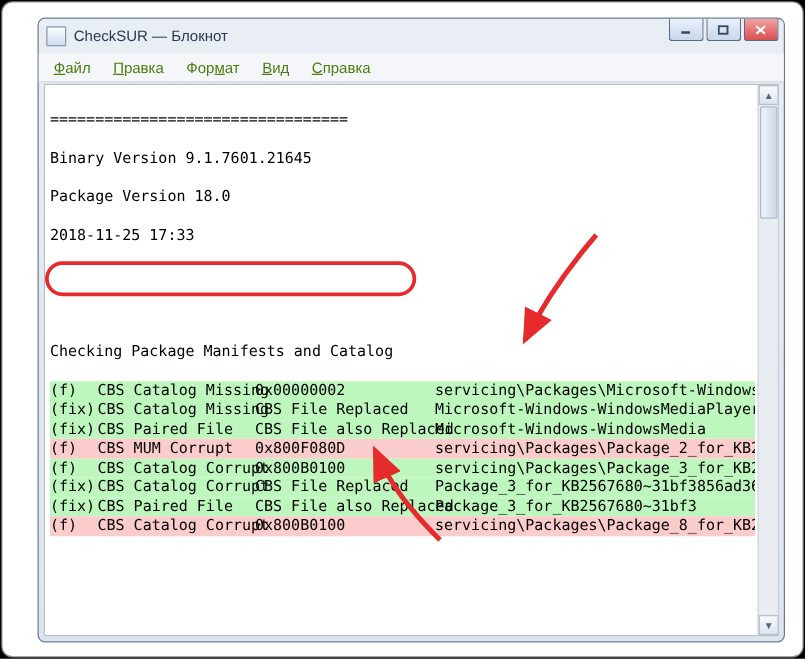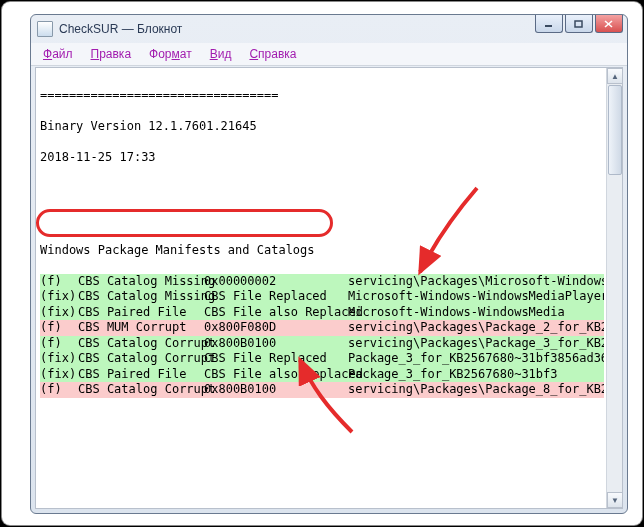--- a/index.html
+++ b/index.html
@@ -74,21 +74,21 @@
   .winbtn svg { display: block; }
   .menubar {
     background: #f4f6fa;
     border-bottom: 1px solid #d0d6de;
     padding: 2px 4px;
     display: flex;
     gap: 2px;
   }
   .menuitem {
     padding: 2px 8px;
-    color: #a21caf;
+    color: #4d7c0f;
     cursor: pointer;
   }
   .menuitem u { text-decoration: underline; }
   .client {
     position: absolute;
     top: 52px; left: 4px; right: 4px; bottom: 4px;
     background: #fff;
     border: 1px solid #b8c0cc;
     display: flex;
   }
@@ -179,25 +179,26 @@
       <div class="menuitem"><u>Ф</u><span>айл</span></div>
       <div class="menuitem"><u>П</u><span>равка</span></div>
       <div class="menuitem"><span>Фор</span><u>м</u><span>ат</span></div>
       <div class="menuitem"><u>В</u><span>ид</span></div>
       <div class="menuitem"><u>С</u><span>правка</span></div>
     </div>
 
     <div class="client">
       <div class="content">
 <div>=================================</div>
-<div>Binary Version 12.1.7601.21645</div>
+<div>Binary Version 9.1.7601.21645</div>
+<div>Package Version 18.0</div>
 <div>2018-11-25 17:33</div>
 <div> </div>
 <div> </div>
-<div>Windows Package Manifests and Catalogs</div>
+<div>Checking Package Manifests and Catalog</div>
 <div id="rows-container"><div class="row hl-green"><div class="c0">(f)</div><div class="c1">CBS Catalog Missing</div><div class="c2">0x00000002</div><div class="c3">servicing\Packages\Microsoft-Windows-Winc</div></div><div class="row hl-green"><div class="c0">(fix)</div><div class="c1">CBS Catalog Missing</div><div class="c2">CBS File Replaced</div><div class="c3">Microsoft-Windows-WindowsMediaPlayer-Tr</div></div><div class="row hl-green"><div class="c0">(fix)</div><div class="c1">CBS Paired File</div><div class="c2">CBS File also Replaced</div><div class="c3">Microsoft-Windows-WindowsMedia</div></div><div class="row hl-pink"><div class="c0">(f)</div><div class="c1">CBS MUM Corrupt</div><div class="c2">0x800F080D</div><div class="c3">servicing\Packages\Package_2_for_KB27576</div></div><div class="row hl-green"><div class="c0">(f)</div><div class="c1">CBS Catalog Corrupt</div><div class="c2">0x800B0100</div><div class="c3">servicing\Packages\Package_3_for_KB25676</div></div><div class="row hl-green"><div class="c0">(fix)</div><div class="c1">CBS Catalog Corrupt</div><div class="c2">CBS File Replaced</div><div class="c3">Package_3_for_KB2567680~31bf3856ad364e</div></div><div class="row hl-green"><div class="c0">(fix)</div><div class="c1">CBS Paired File</div><div class="c2">CBS File also Replaced</div><div class="c3">Package_3_for_KB2567680~31bf3</div></div><div class="row hl-pink"><div class="c0">(f)</div><div class="c1">CBS Catalog Corrupt</div><div class="c2">0x800B0100</div><div class="c3">servicing\Packages\Package_8_for_KB26858</div></div></div>
 <div> </div>
 
 
 
 
 
       </div>
       <div class="scrollbar">
         <div class="sbtn up">▲</div>

